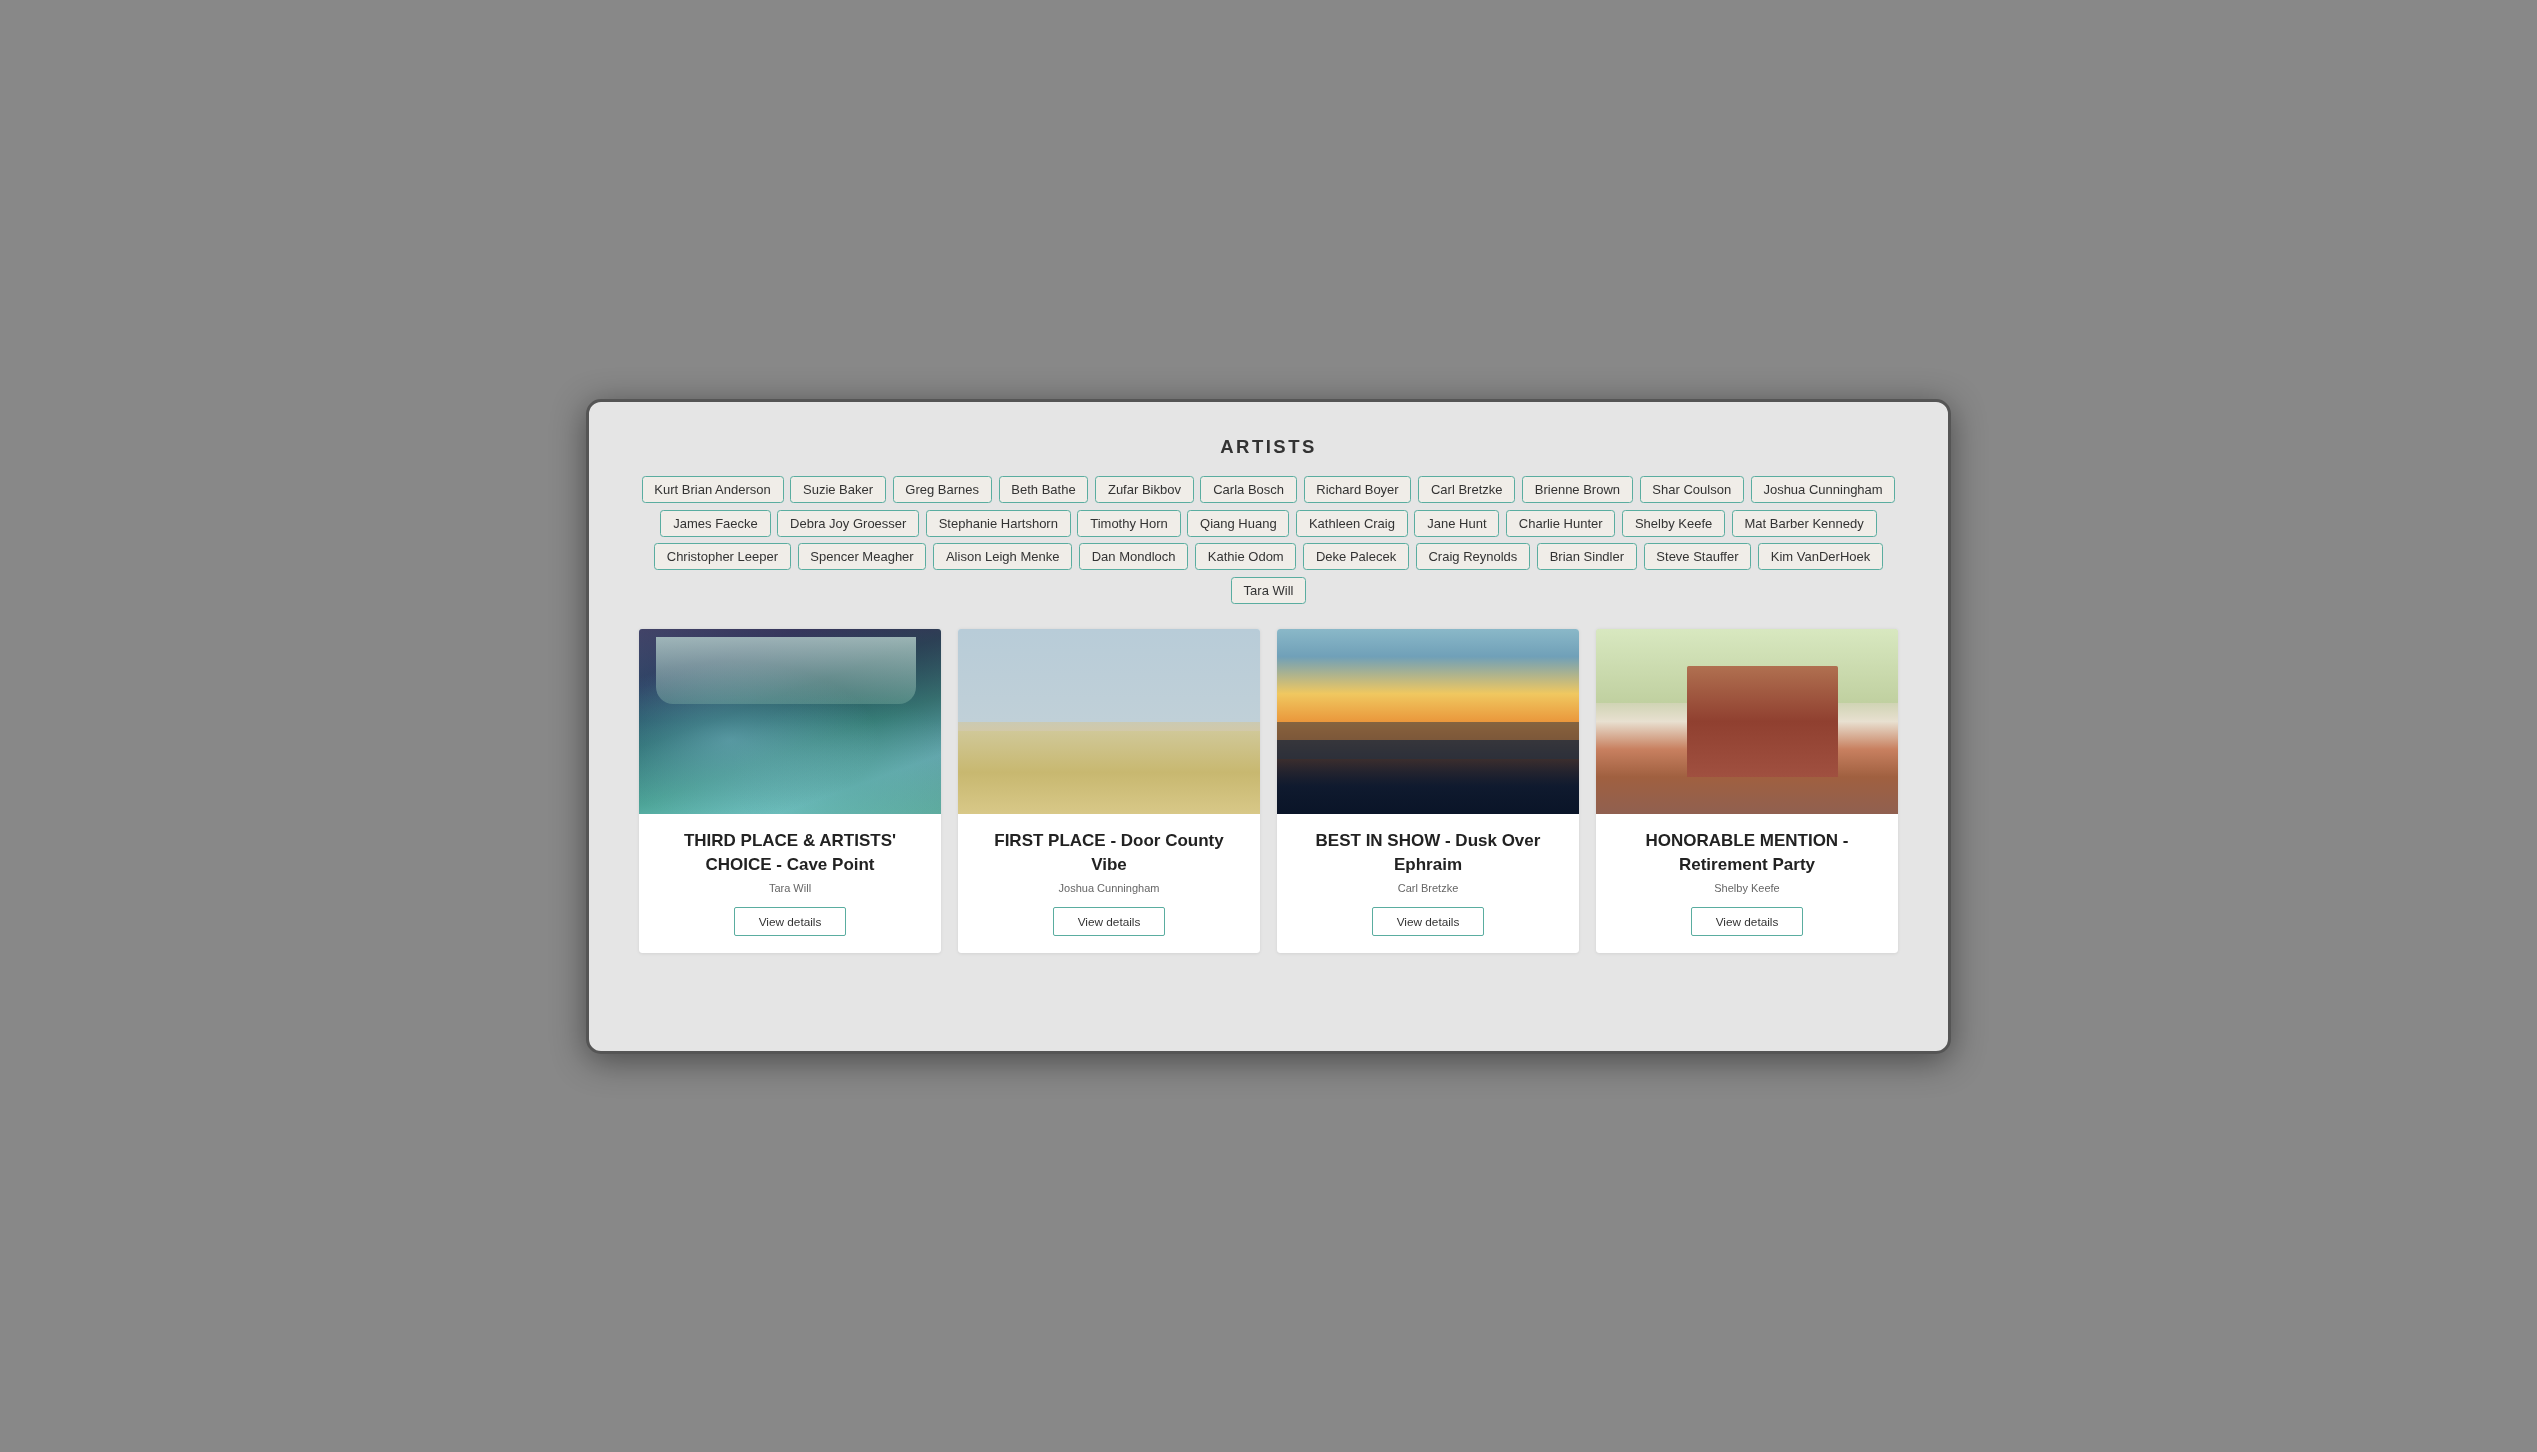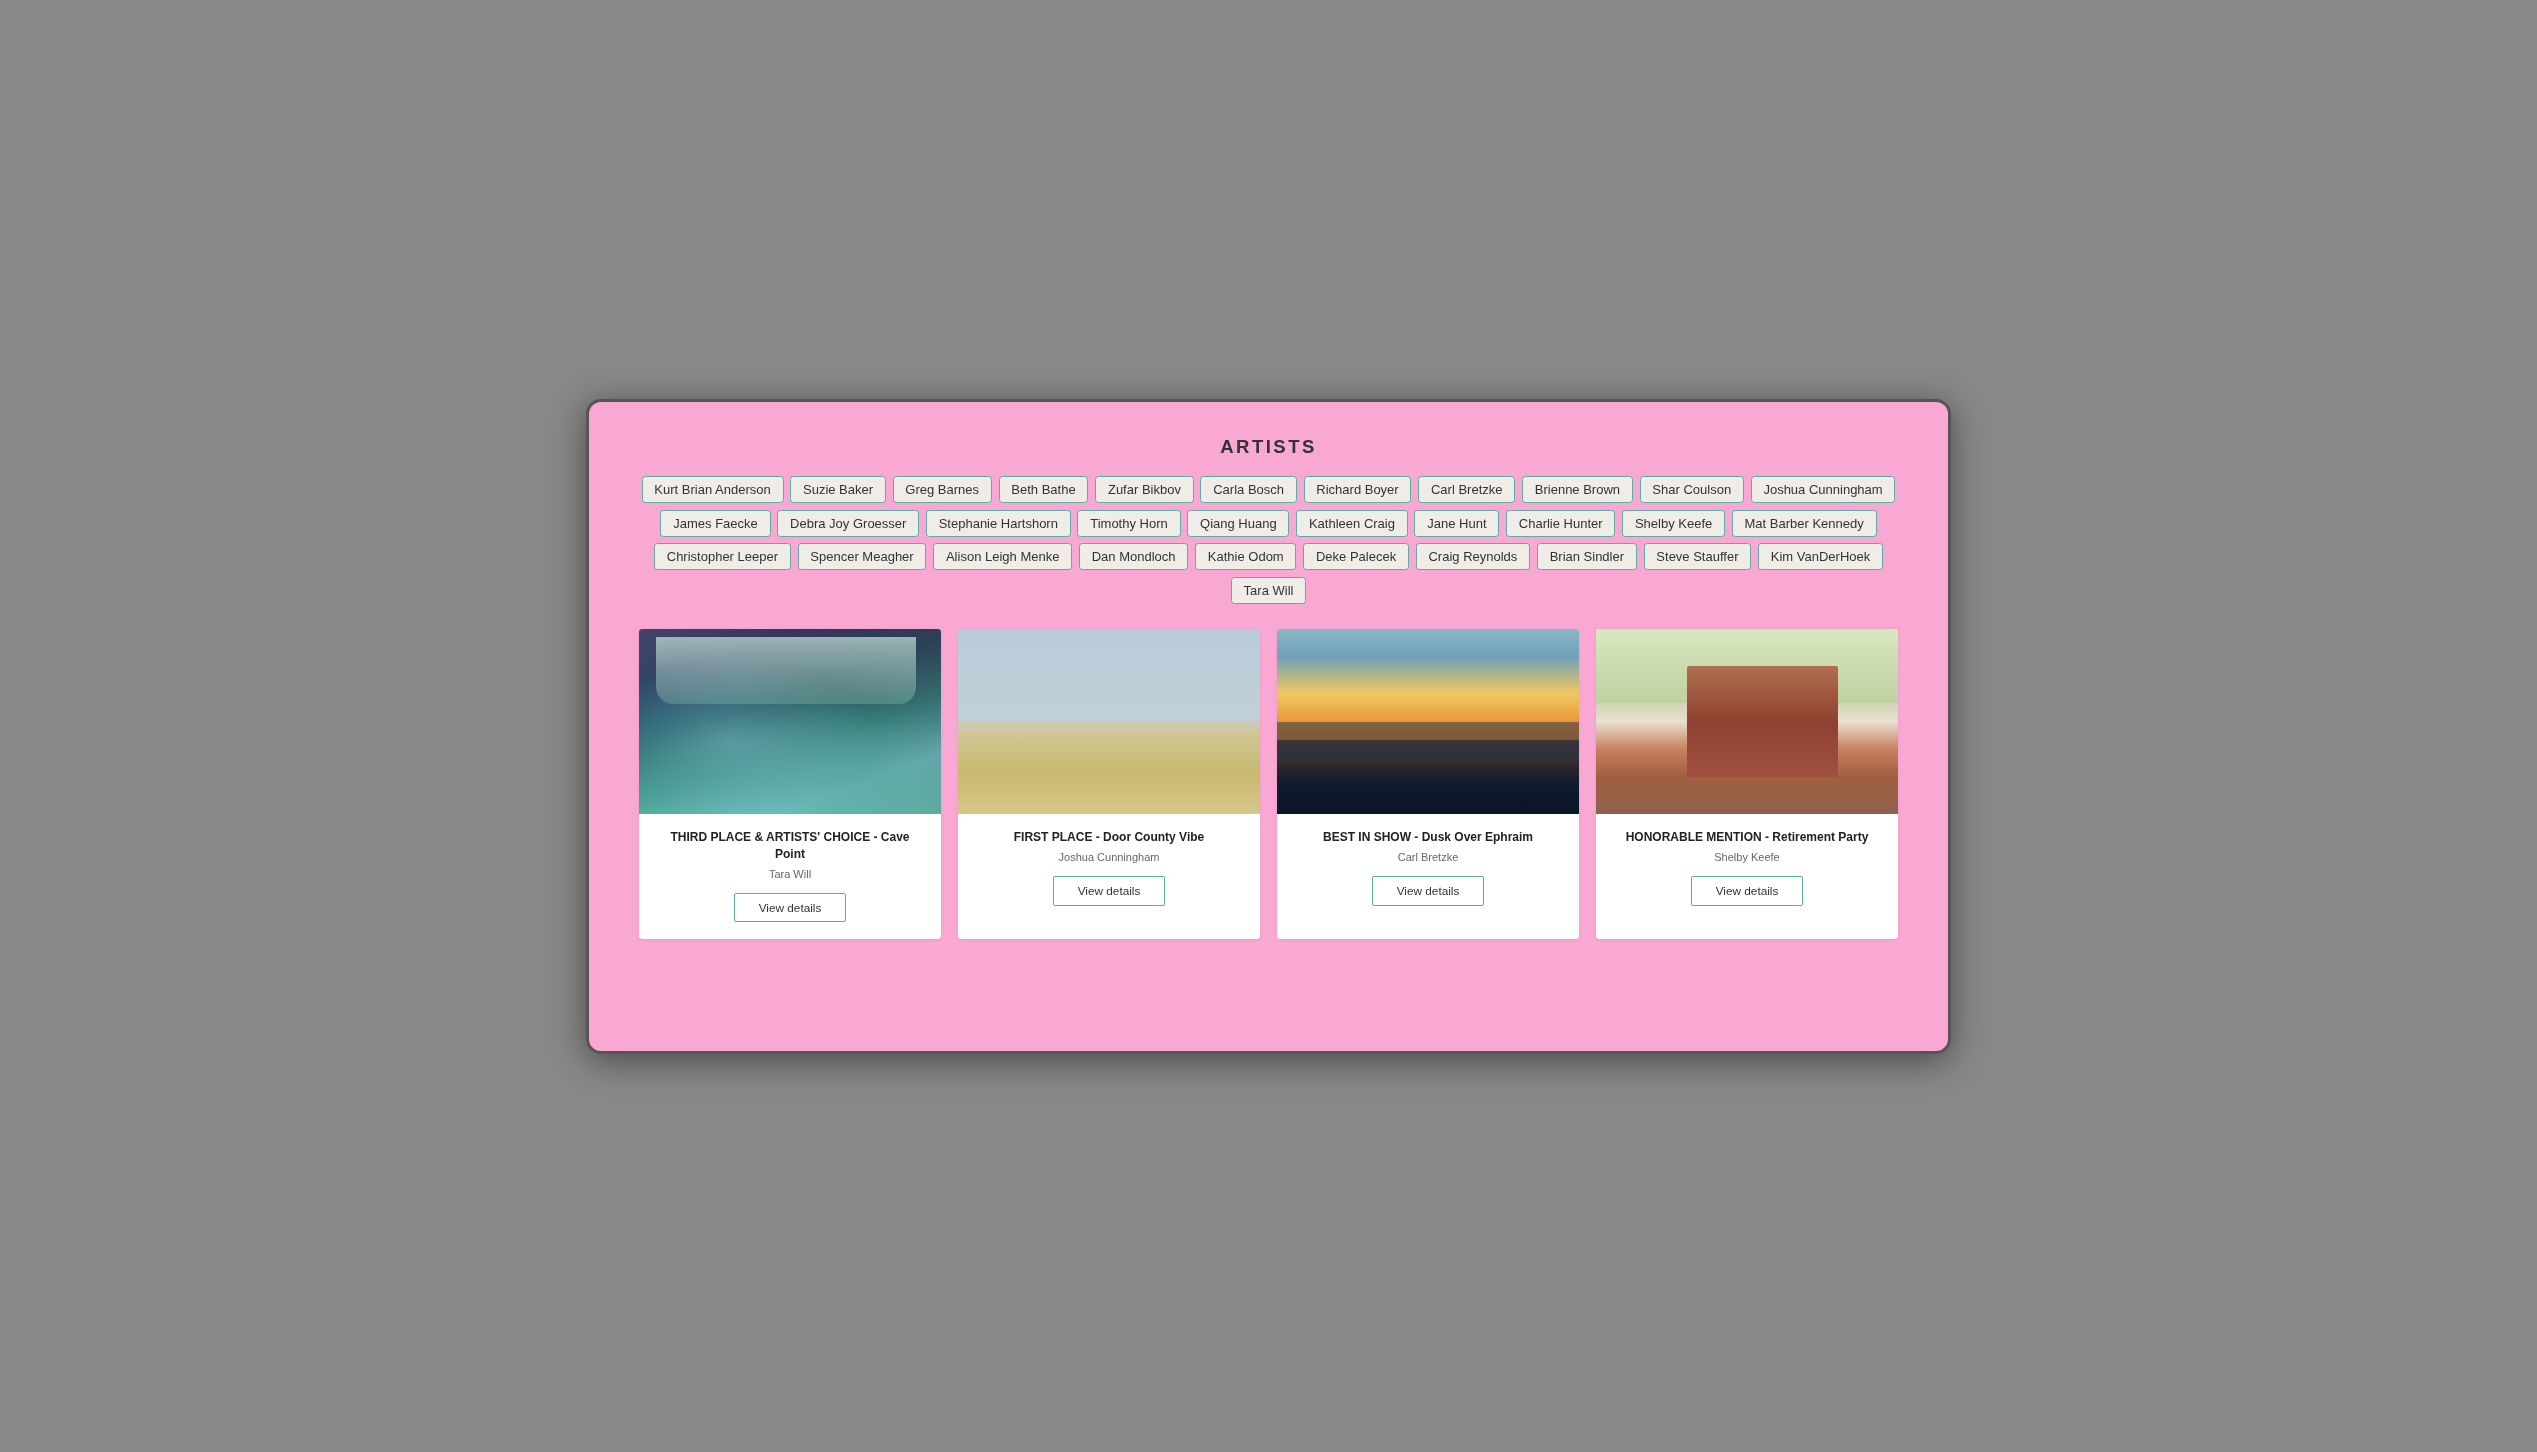--- a/index.html
+++ b/index.html
@@ -5,21 +5,21 @@
     * { box-sizing: border-box; margin: 0; padding: 0; }
     body {
       background: #888;
       display: flex;
       justify-content: center;
       align-items: center;
       min-height: 100vh;
       font-family: Georgia, 'Times New Roman', serif;
     }
     .window {
-      background: #f9a8d4;
+      background: #e5e5e5;
       border-radius: 15px;
       width: 1365px;
       min-height: 655px;
       padding: 34px 50px 42px 50px;
       box-shadow: 0 6.7px 34px rgba(0,0,0,0.45);
       border: 3.4px solid #555;
     }
     .page-title {
       text-align: center;
       font-size: 18.5px;
@@ -150,21 +150,21 @@
     .artwork-info {
       padding: 15px 17px 17px 17px;
       display: flex;
       flex-direction: column;
       align-items: center;
       gap: 5px;
       flex: 1;
     }
     .artwork-title {
       font-weight: 700;
-      font-size: 12px;
+      font-size: 17px;
       text-align: center;
       color: #222;
       font-family: Arial, sans-serif;
       line-height: 1.4;
     }
     .artwork-artist {
       font-size: 11px;
       color: #666;
       text-align: center;
       font-family: Arial, sans-serif;

